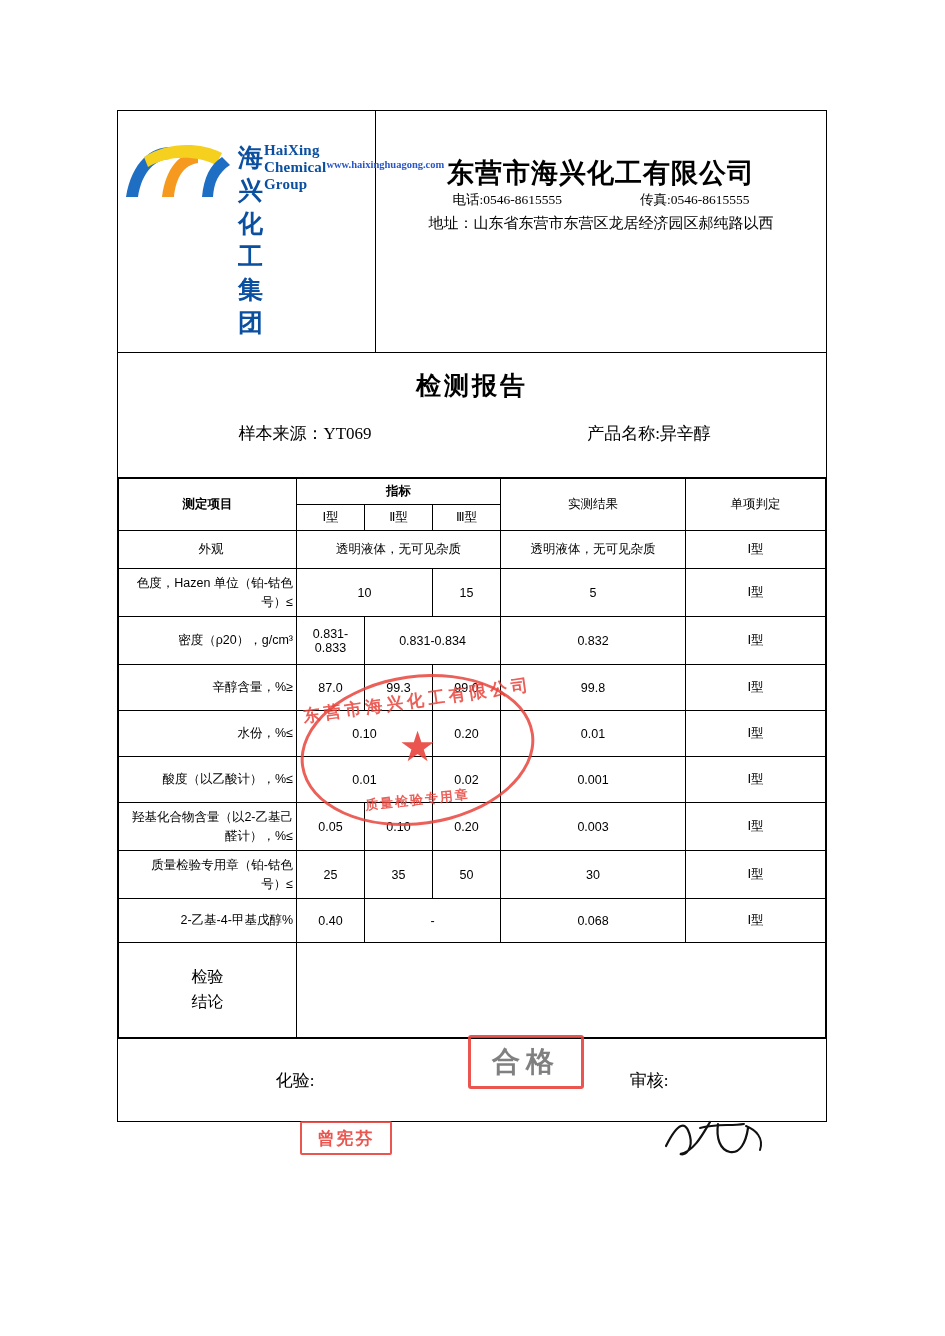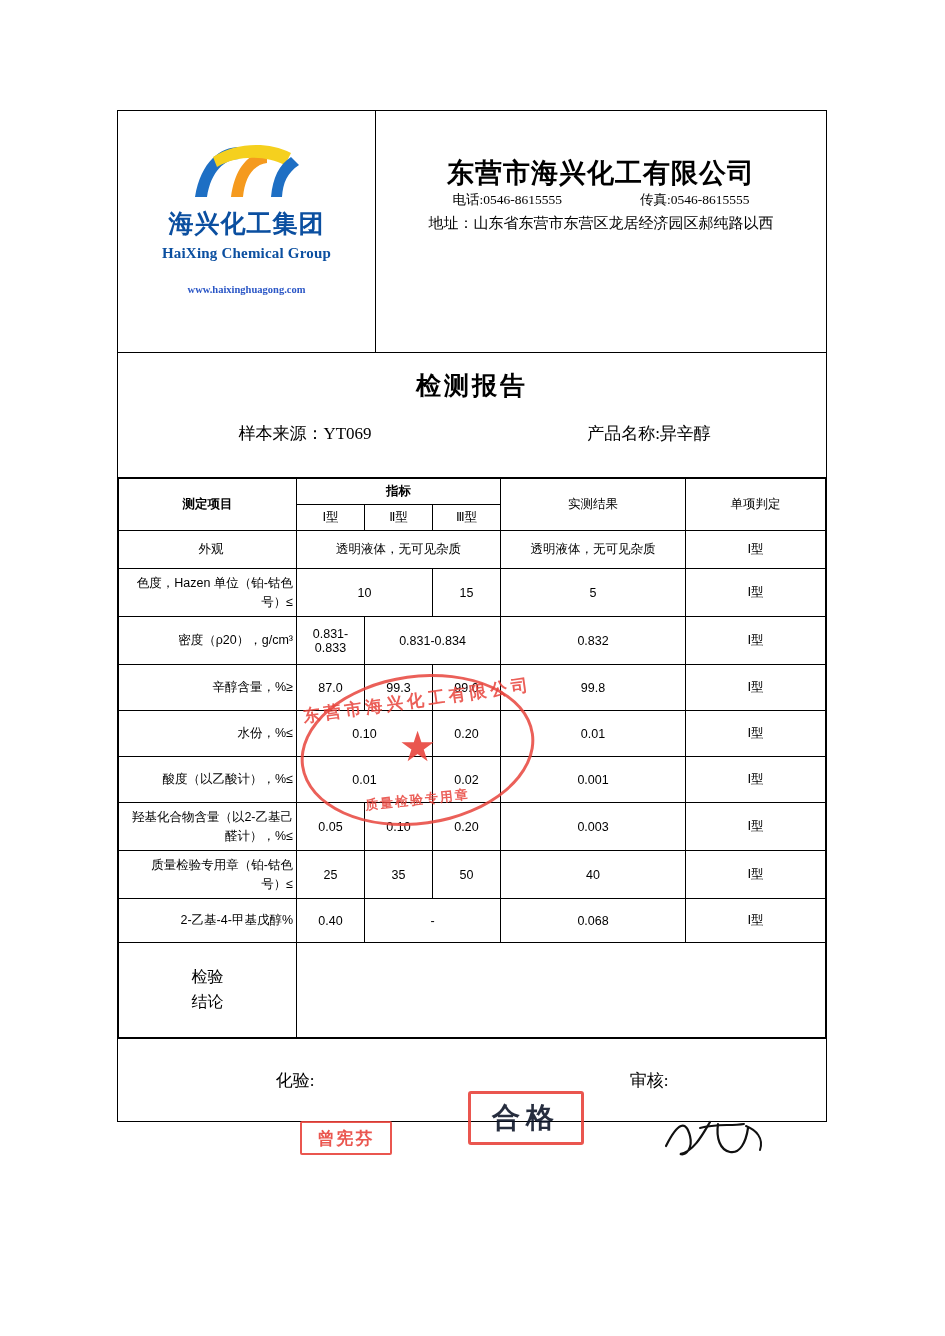--- a/index.html
+++ b/index.html
@@ -30,22 +30,22 @@
     display: flex;
     border-bottom: 1.5px solid #000;
     height: 242px;
     box-sizing: border-box;
   }
   .logo-box {
     width: 258px;
     border-right: 1.5px solid #000;
     box-sizing: border-box;
     display: flex;
-    flex-direction: column;
-    align-items: center;
+    flex-direction: row;
+    align-items: flex-start;
     justify-content: flex-start;
     padding-top: 26px;
   }
   .logo-mark {
     width: 120px;
     height: 66px;
     position: relative;
   }
   .logo-cn {
     font-family: "DejaVu Sans", sans-serif;
@@ -221,26 +221,26 @@
     font-size: 13px;
     font-weight: bold;
     letter-spacing: 2px;
     transform: rotate(-6deg);
     opacity: .85;
   }
 
   .stamp-pass {
     position: absolute;
     left: 468px;
-    top: 1091px;
+    top: 1035px;
     width: 110px;
     height: 48px;
     border: 3px solid #e8443c;
     border-radius: 3px;
-    color: #0f172a;
+    color: #737373;
     font-family: "DejaVu Sans", sans-serif;
     font-size: 28px;
     font-weight: bold;
     letter-spacing: 6px;
     display: flex;
     align-items: center;
     justify-content: center;
     opacity: .9;
     pointer-events: none;
   }
@@ -392,21 +392,21 @@
         <td>0.20</td>
         <td>0.003</td>
         <td>Ⅰ型</td>
       </tr>
 
       <tr style="height:48px">
         <td class="item">质量检验专用章（铂-钴色号）≤</td>
         <td>25</td>
         <td>35</td>
         <td>50</td>
-        <td>40</td>
+        <td>30</td>
         <td>Ⅰ型</td>
       </tr>
 
       <tr style="height:44px">
         <td class="item">2-乙基-4-甲基戊醇%</td>
         <td>0.40</td>
         <td colspan="2">-</td>
         <td>0.068</td>
         <td>Ⅰ型</td>
       </tr>

